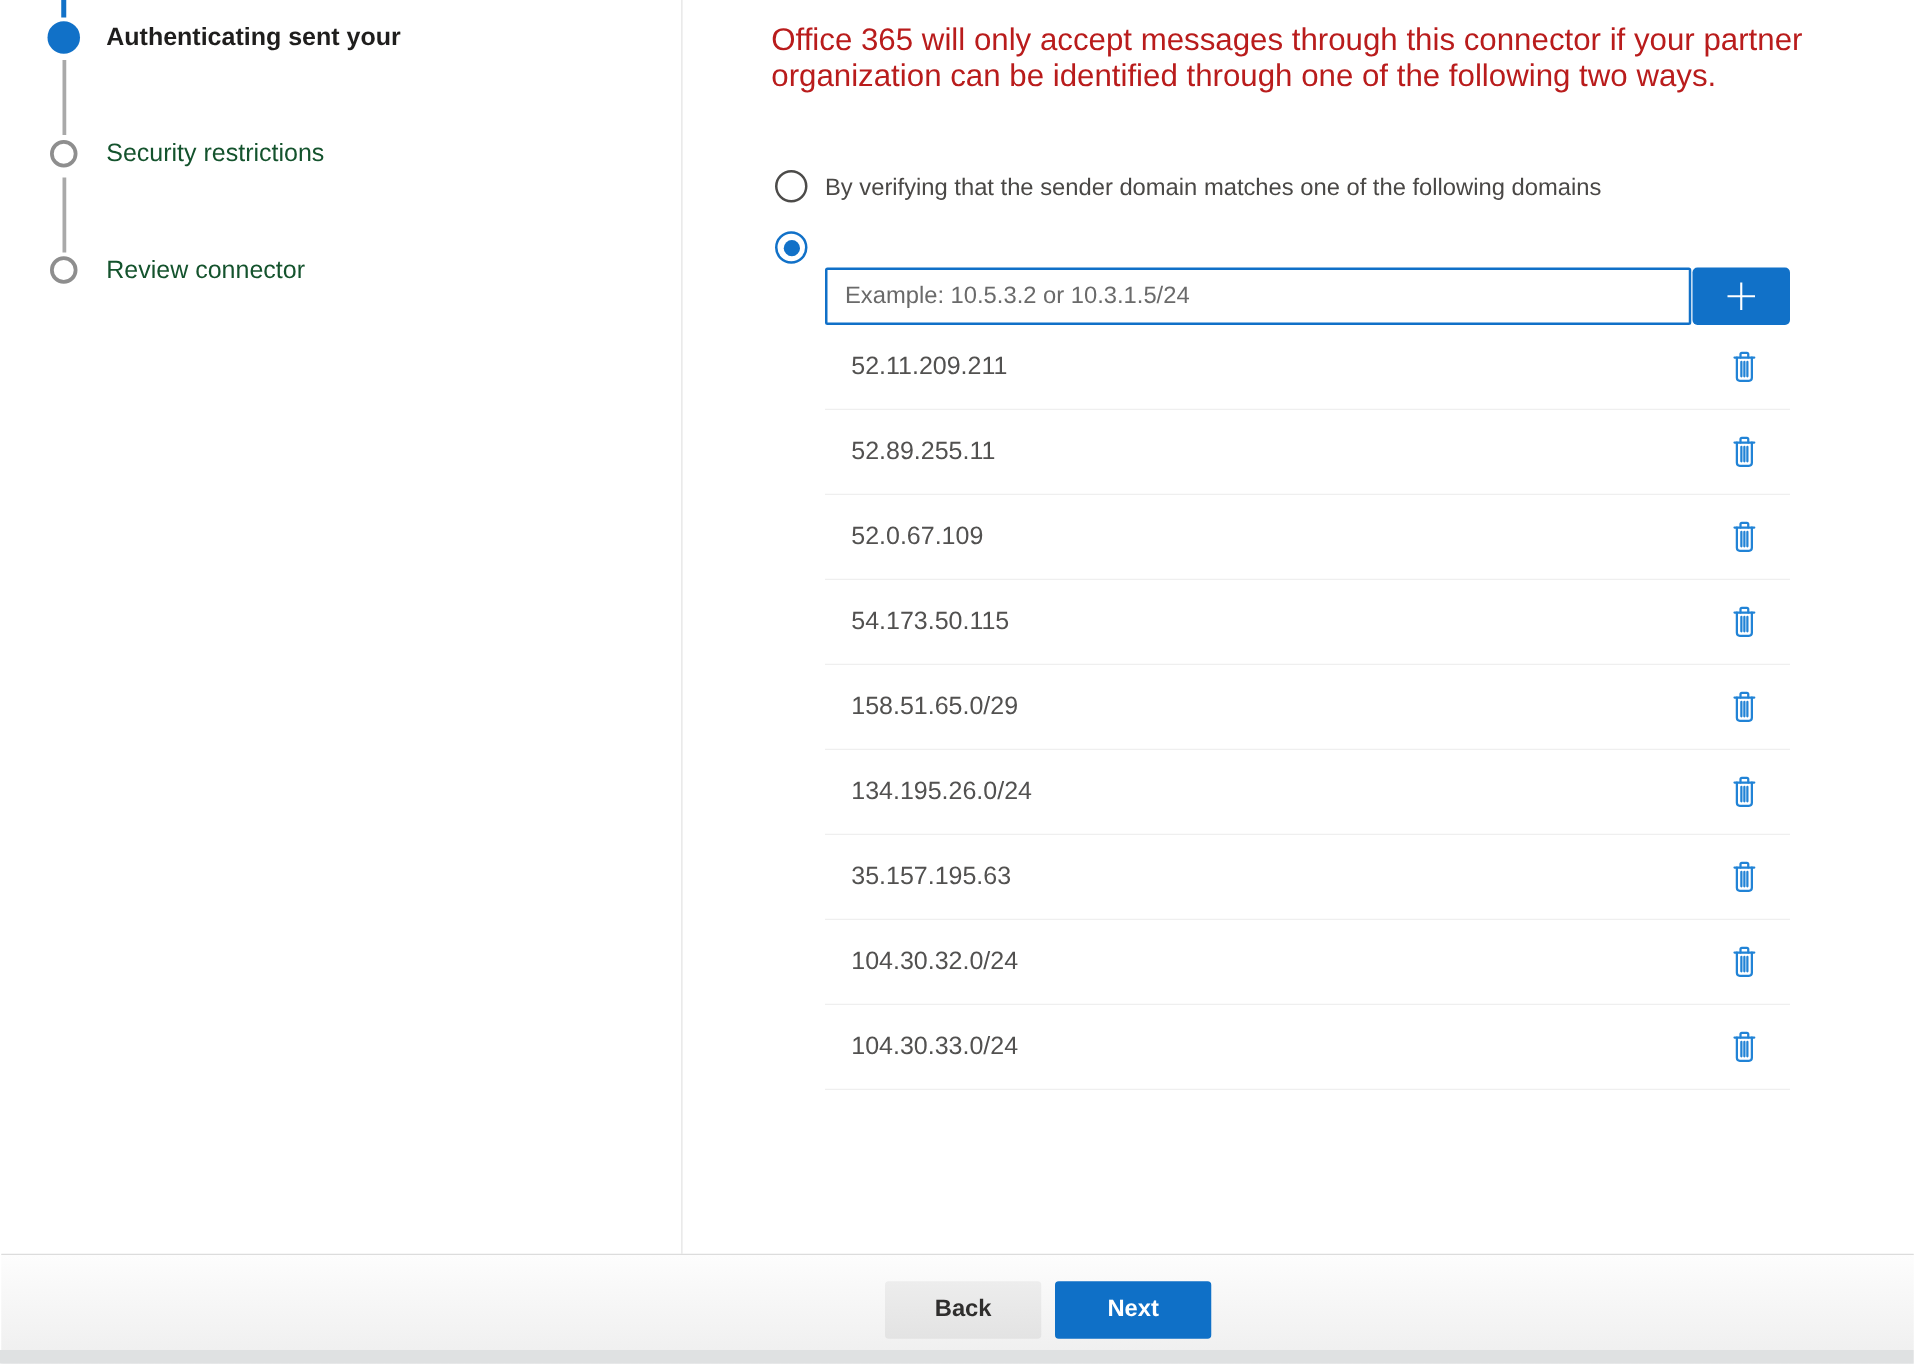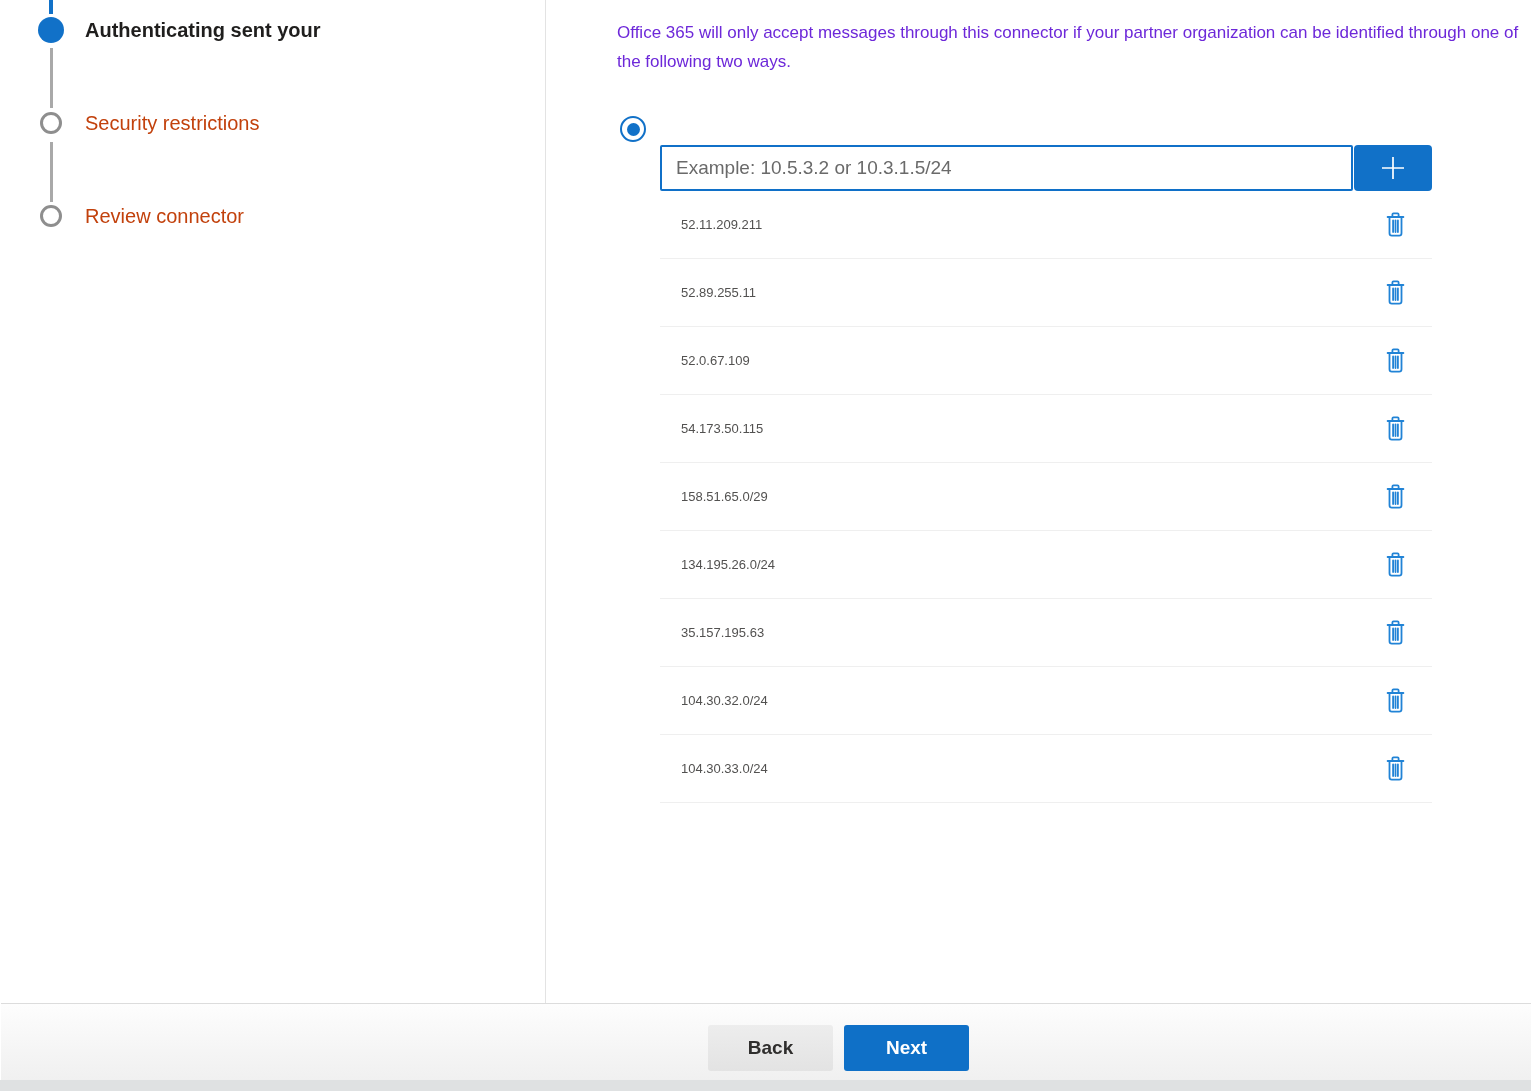--- a/index.html
+++ b/index.html
@@ -15,28 +15,28 @@
   .seg-top   { position:absolute; left:49px; top:0; width:4px; height:14px; background:#1171c8; }
   .dot-current { position:absolute; left:38px; top:17px; width:26px; height:26px;
                  border-radius:50%; background:#1171c8; }
   .conn { position:absolute; left:50px; width:3px; background:#a9a9a9; }
   .conn-1 { top:48px; height:60px; }
   .conn-2 { top:142px; height:60px; }
   .dot-open { position:absolute; left:40px; width:22px; height:22px; border-radius:50%;
               border:3px solid #8e8e8e; background:#fff; }
   .dot-open.o2 { top:112px; }
   .dot-open.o3 { top:205px; }
-  .step-label { position:absolute; left:85px; font-size:20px; line-height:26px; color:#c2410c; }
+  .step-label { position:absolute; left:85px; font-size:20px; line-height:26px; color:#14532d; }
   .step-label.current { font-weight:700; color:#1f1e1d; top:17px; }
   .step-label.s2 { top:110px; }
   .step-label.s3 { top:203px; }
 
   
   .content { position:absolute; left:617px; top:18px; width:914px; }
-  .intro { width:912px; font-size:17px; line-height:29px; color:#6d28d9; margin-bottom:40px; }
+  .intro { width:912px; font-size:25px; line-height:29px; color:#b91c1c; margin-bottom:60px; }
 
   .option-row { display:flex; align-items:flex-start; gap:14px; margin-left:3px; }
   .option-row + .option-row { margin-top:20px; }
   .radio { flex:0 0 auto; width:26px; height:26px; border-radius:50%; background:#fff;
            display:flex; align-items:center; justify-content:center; cursor:pointer; }
   .radio.unselected { border:2px solid #4c4b49; }
   .radio.selected { border:2px solid #1171c8; }
   .radio.selected .radio-dot { width:13px; height:13px; border-radius:50%; background:#1171c8; }
   .option-label { font-size:19px; line-height:29px; color:#4a4846; cursor:pointer; }
   .option-label.wrap { max-width:800px; }
@@ -47,21 +47,21 @@
               font-family:"Liberation Sans", sans-serif; font-size:19px; color:#404040;
               padding:0 14px; outline:none; }
   .ip-input::placeholder { color:#6a6a6a; }
   .add-btn { width:78px; height:46px; margin-left:1px; background:#1171c8; border:none;
              border-radius:4px; display:flex; align-items:center; justify-content:center;
              cursor:pointer; }
 
   .ip-list { height:736px; overflow:hidden; }
   .ip-row { height:68px; display:flex; align-items:center; justify-content:space-between;
             padding:0 26px 0 21px; border-bottom:1px solid #efefef; }
-  .ip-text { font-size:13px; color:#525150; }
+  .ip-text { font-size:20px; color:#525150; }
   .trash-btn { background:none; border:none; padding:0; cursor:pointer; line-height:0; }
 
   
   .footer { position:absolute; left:1px; top:1003px; width:1531px; height:100px;
             border-top:1px solid #dcdcdc; background:linear-gradient(#fdfdfd,#ececec); }
   .footer-buttons { position:absolute; left:707px; top:21px; display:flex; gap:11px; }
   .btn { width:125px; height:46px; border:none; border-radius:3px; font-size:19px;
          font-weight:600; font-family:"Liberation Sans", sans-serif; cursor:pointer; }
   .btn-back { background:linear-gradient(#ededed,#e3e3e3); color:#2f2e2d; }
   .btn-next { background:#0f70c7; color:#ffffff; }
@@ -85,20 +85,24 @@
   <div class="conn conn-2"></div>
 
   <div class="dot-open o3"></div>
   <div class="step-label s3">Review connector</div>
 </div>
 
 <div class="content">
 
   <p class="intro">Office 365 will only accept messages through this connector if your partner organization can be identified through one of the following two ways.</p>
 
+  <div class="option-row">
+    <span class="radio unselected"></span>
+    <span class="option-label">By verifying that the sender domain matches one of the following domains</span>
+  </div>
 
   <div class="option-row">
     <span class="radio selected">
       <span class="radio-dot"></span>
     </span>
   </div>
 
   <div class="entry">
     <div class="input-row">
       <input class="ip-input" type="text" value="" placeholder="Example: 10.5.3.2 or 10.3.1.5/24" style="">

